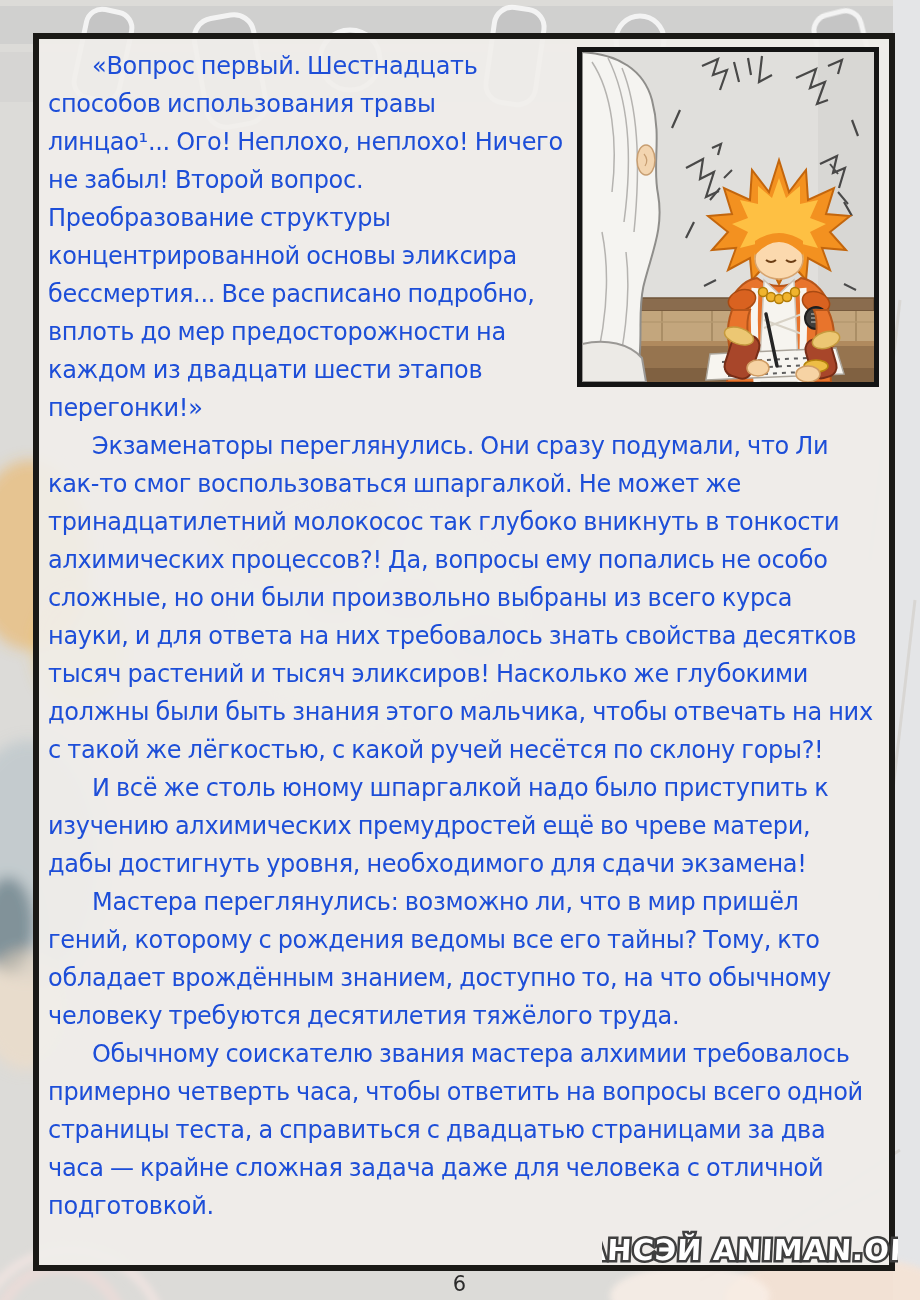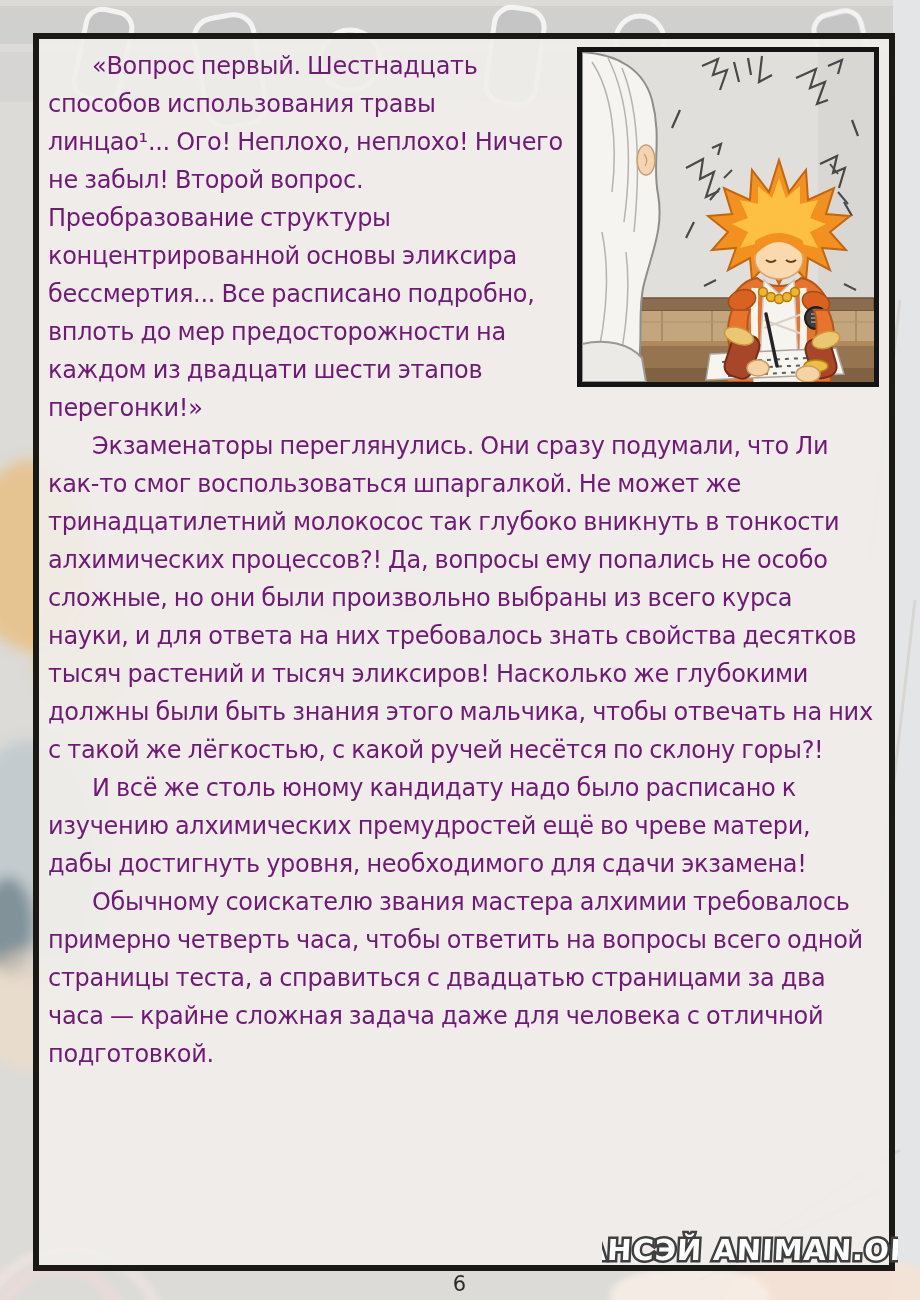--- a/index.html
+++ b/index.html
@@ -15,21 +15,21 @@
     background:rgba(240,238,234,0.92);
     padding:8px 10px 0 9px;overflow:hidden;
   }
   .panel{
     float:right;width:302px;height:340px;box-sizing:border-box;
     border:5px solid #141414;margin:0 0 10px 14px;background:#e0dfdc;
   }
   .panel svg{display:block;width:292px;height:330px;}
   p.story{
     margin:0;font-size:24px;line-height:38px;letter-spacing:-0.3px;
-    color:#701a75;text-indent:44px;word-spacing:-1px;
+    color:#1d4ed8;text-indent:44px;word-spacing:-1px;
   }
   .watermark{position:absolute;right:22px;top:1222px;width:296px;height:52px;}
   .page-number{
     position:absolute;left:0;top:1272px;width:920px;text-align:center;
     font-size:21px;color:#2b2b2b;letter-spacing:1px;
   }
 </style>
 </head>
 <body>
 
@@ -176,21 +176,22 @@
           </g>
           <ellipse cx="64" cy="108" rx="9" ry="15" fill="#f3d5b0" stroke="#c79e72" stroke-width="1.5"></ellipse>
           <path d="M62,102 q5,6 1,12" stroke="#c79e72" stroke-width="1.2" fill="none"></path>
           <path d="M0,292 C24,286 48,292 60,306 L64,330 L0,330 Z" fill="#eceae6" stroke="#9a9895" stroke-width="2"></path>
         </g>
       </svg>
     </div>
 
     <p class="story">«Вопрос первый. Шестнадцать способов использования травы линцао¹... Ого! Неплохо, неплохо! Ничего не забыл! Второй вопрос. Преобразование структуры концентрированной основы эликсира бессмертия... Все расписано подробно, вплоть до мер предосторожности на каждом из двадцати шести этапов перегонки!»</p>
     <p class="story">Экзаменаторы переглянулись. Они сразу подумали, что Ли как-то смог воспользоваться шпаргалкой. Не может же тринадцатилетний молокосос так глубоко вникнуть в тонкости алхимических процессов?! Да, вопросы ему попались не особо сложные, но они были произвольно выбраны из всего курса науки, и для ответа на них требовалось знать свойства десятков тысяч растений и тысяч эликсиров! Насколько же глубокими должны были быть знания этого мальчика, чтобы отвечать на них с такой же лёгкостью, с какой ручей несётся по склону горы?!</p>
-    <p class="story">И всё же столь юному кандидату надо было расписано к изучению алхимических премудростей ещё во чреве матери, дабы достигнуть уровня, необходимого для сдачи экзамена!</p>
+    <p class="story">И всё же столь юному шпаргалкой надо было приступить к изучению алхимических премудростей ещё во чреве матери, дабы достигнуть уровня, необходимого для сдачи экзамена!</p>
+    <p class="story">Мастера переглянулись: возможно ли, что в мир пришёл гений, которому с рождения ведомы все его тайны? Тому, кто обладает врождённым знанием, доступно то, на что обычному человеку требуются десятилетия тяжёлого труда.</p>
     <p class="story">Обычному соискателю звания мастера алхимии требовалось примерно четверть часа, чтобы ответить на вопросы всего одной страницы теста, а справиться с двадцатью страницами за два часа — крайне сложная задача даже для человека с отличной подготовкой.</p>
 
   </div>
 
   <div class="watermark">
     <svg width="296" height="52" viewBox="0 0 296 52">
       <text x="148" y="38" text-anchor="middle" transform="skewX(-3)" font-family="DejaVu Sans, sans-serif" font-size="29" font-weight="bold" letter-spacing="1" fill="#ffffff" stroke="#3f3f3f" stroke-width="5" paint-order="stroke">КАНСЭЙ ANIMAN.ORG</text>
     </svg>
   </div>
 

